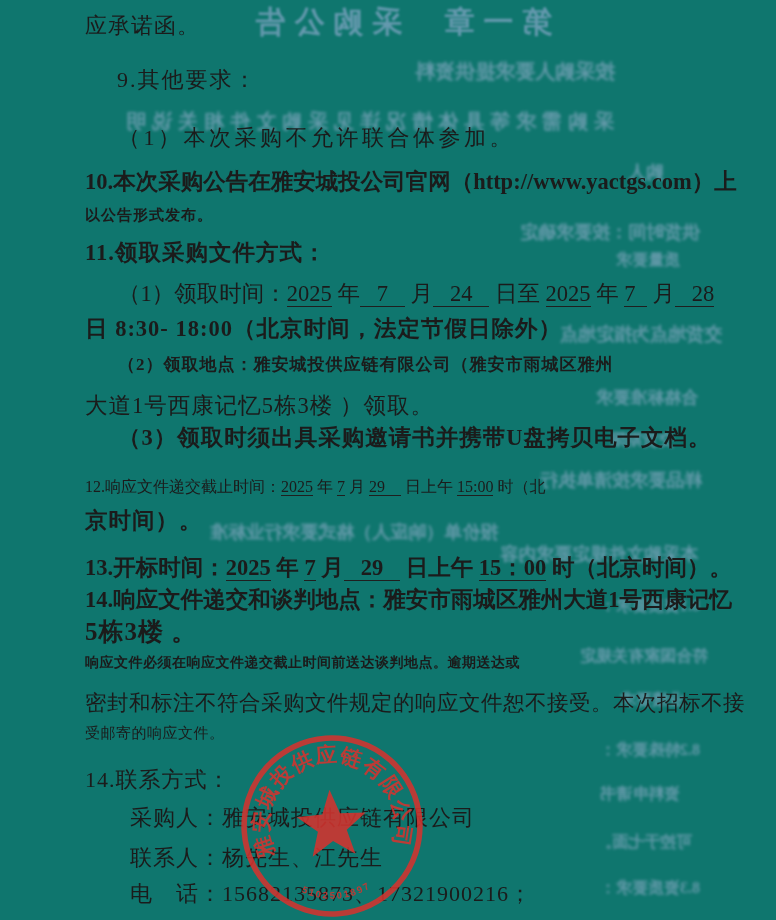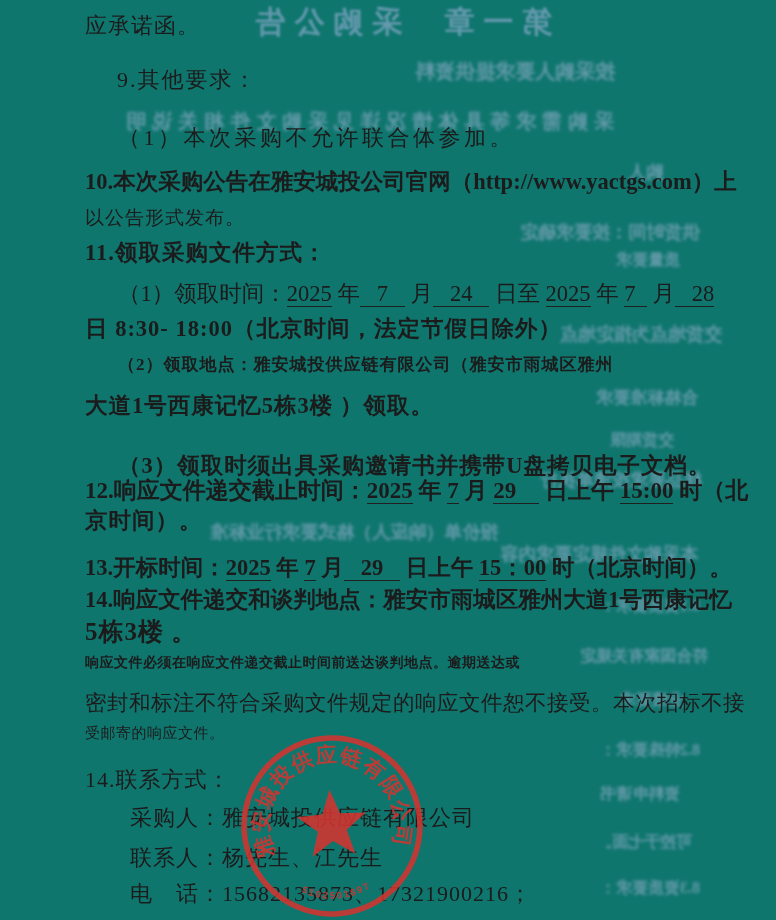--- a/index.html
+++ b/index.html
@@ -60,28 +60,28 @@
       <div class="ghost" style="left: 600px; top: 784px; font-size: 16px;">资料申请书</div>
       <div class="ghost" style="left: 596px; top: 832px; font-size: 16px;">可控于七面。</div>
       <div class="ghost" style="left: 600px; top: 878px; font-size: 16px;">8.3资质要求：</div>
     </div>
 
   <div id="text-layer">
       <div class="line" style="left: 85px; top: 12px; font-size: 22px; font-weight: 400; letter-spacing: 1px;"><span>应承诺函。</span></div>
       <div class="line" style="left: 85px; top: 66px; font-size: 22px; font-weight: 400; letter-spacing: 2px; margin-left: 32px;"><span>9.其他要求：</span></div>
       <div class="line" style="left: 118px; top: 124px; font-size: 22px; font-weight: 400; letter-spacing: 3.5px;"><span>（1）本次采购不允许联合体参加。</span></div>
       <div class="line" style="left: 85px; top: 168px; font-size: 22.5px; font-weight: 700; letter-spacing: 0px;"><span>10.本次采购公告在雅安城投公司官网（http://www.yactgs.com）上</span></div>
-      <div class="line" style="left: 85px; top: 206px; font-size: 19px; font-weight: 400; letter-spacing: 1px;"><span>以公告形式发布。</span></div>
+      <div class="line" style="left: 85px; top: 206px; font-size: 15px; font-weight: 700; letter-spacing: 1px;"><span>以公告形式发布。</span></div>
       <div class="line" style="left: 85px; top: 239px; font-size: 22.5px; font-weight: 700; letter-spacing: 1px;"><span>11.领取采购文件方式：</span></div>
       <div class="line" style="left: 118px; top: 280px; font-size: 22.5px; font-weight: 400; letter-spacing: 0px;"><span>（1）领取时间：</span><span class="u">2025</span><span> 年</span><span class="u">   7   </span><span> 月</span><span class="u">   24   </span><span> 日至 </span><span class="u">2025</span><span> 年 </span><span class="u">7  </span><span> 月</span><span class="u">   28</span></div>
       <div class="line" style="left: 85px; top: 315px; font-size: 22.5px; font-weight: 700; letter-spacing: 1px;"><span>日 8:30- 18:00（北京时间，法定节假日除外）</span></div>
       <div class="line" style="left: 118px; top: 354px; font-size: 17px; font-weight: 700; letter-spacing: 1px;"><span>（2）领取地点：雅安城投供应链有限公司（雅安市雨城区雅州</span></div>
-      <div class="line" style="left: 85px; top: 392px; font-size: 22.5px; font-weight: 700; letter-spacing: 1px;"><span>大道1号西康记忆5栋3楼 ）领取。</span></div>
-      <div class="line" style="left: 118px; top: 452px; font-size: 22.5px; font-weight: 700; letter-spacing: 1px;"><span>（3）领取时须出具采购邀请书并携带U盘拷贝电子文档。</span></div>
-      <div class="line" style="left: 85px; top: 477px; font-size: 23px; font-weight: 700; letter-spacing: 0px;"><span>12.响应文件递交截止时间：</span><span class="u">2025</span><span> 年 </span><span class="u">7</span><span> 月 </span><span class="u">29    </span><span> 日上午 </span><span class="u">15:00</span><span> 时（北</span></div>
+      <div class="line" style="left: 85px; top: 392px; font-size: 22.5px; font-weight: 400; letter-spacing: 1px;"><span>大道1号西康记忆5栋3楼 ）领取。</span></div>
+      <div class="line" style="left: 118px; top: 424px; font-size: 22.5px; font-weight: 700; letter-spacing: 1px;"><span>（3）领取时须出具采购邀请书并携带U盘拷贝电子文档。</span></div>
+      <div class="line" style="left: 85px; top: 477px; font-size: 16px; font-weight: 400; letter-spacing: 0px;"><span>12.响应文件递交截止时间：</span><span class="u">2025</span><span> 年 </span><span class="u">7</span><span> 月 </span><span class="u">29    </span><span> 日上午 </span><span class="u">15:00</span><span> 时（北</span></div>
       <div class="line" style="left: 85px; top: 507px; font-size: 22.5px; font-weight: 700; letter-spacing: 1px;"><span>京时间）。</span></div>
       <div class="line" style="left: 85px; top: 554px; font-size: 22.5px; font-weight: 700; letter-spacing: 0px;"><span>13.开标时间：</span><span class="u">2025</span><span> 年 </span><span class="u">7</span><span> 月</span><span class="u">   29   </span><span> 日上午 </span><span class="u">15：00</span><span> 时（北京时间）。</span></div>
       <div class="line" style="left: 85px; top: 586px; font-size: 22.5px; font-weight: 700; letter-spacing: 0px;"><span>14.响应文件递交和谈判地点：雅安市雨城区雅州大道1号西康记忆</span></div>
       <div class="line" style="left: 85px; top: 616px; font-size: 25px; font-weight: 700; letter-spacing: 1px;"><span>5栋3楼 。</span></div>
       <div class="line" style="left: 85px; top: 654px; font-size: 14px; font-weight: 700; letter-spacing: 0.5px;"><span>响应文件必须在响应文件递交截止时间前送达谈判地点。逾期送达或</span></div>
       <div class="line" style="left: 85px; top: 690px; font-size: 21.5px; font-weight: 400; letter-spacing: 0.5px;"><span>密封和标注不符合采购文件规定的响应文件恕不接受。本次招标不接</span></div>
       <div class="line" style="left: 85px; top: 724px; font-size: 15px; font-weight: 400; letter-spacing: 0.5px;"><span>受邮寄的响应文件。</span></div>
       <div class="line" style="left: 85px; top: 766px; font-size: 22px; font-weight: 400; letter-spacing: 1px;"><span>14.联系方式：</span></div>
       <div class="line" style="left: 130px; top: 804px; font-size: 22px; font-weight: 400; letter-spacing: 1px;"><span>采购人：雅安城投供应链有限公司</span></div>
       <div class="line" style="left: 130px; top: 844px; font-size: 22px; font-weight: 400; letter-spacing: 1px;"><span>联系人：杨先生、江先生</span></div>

